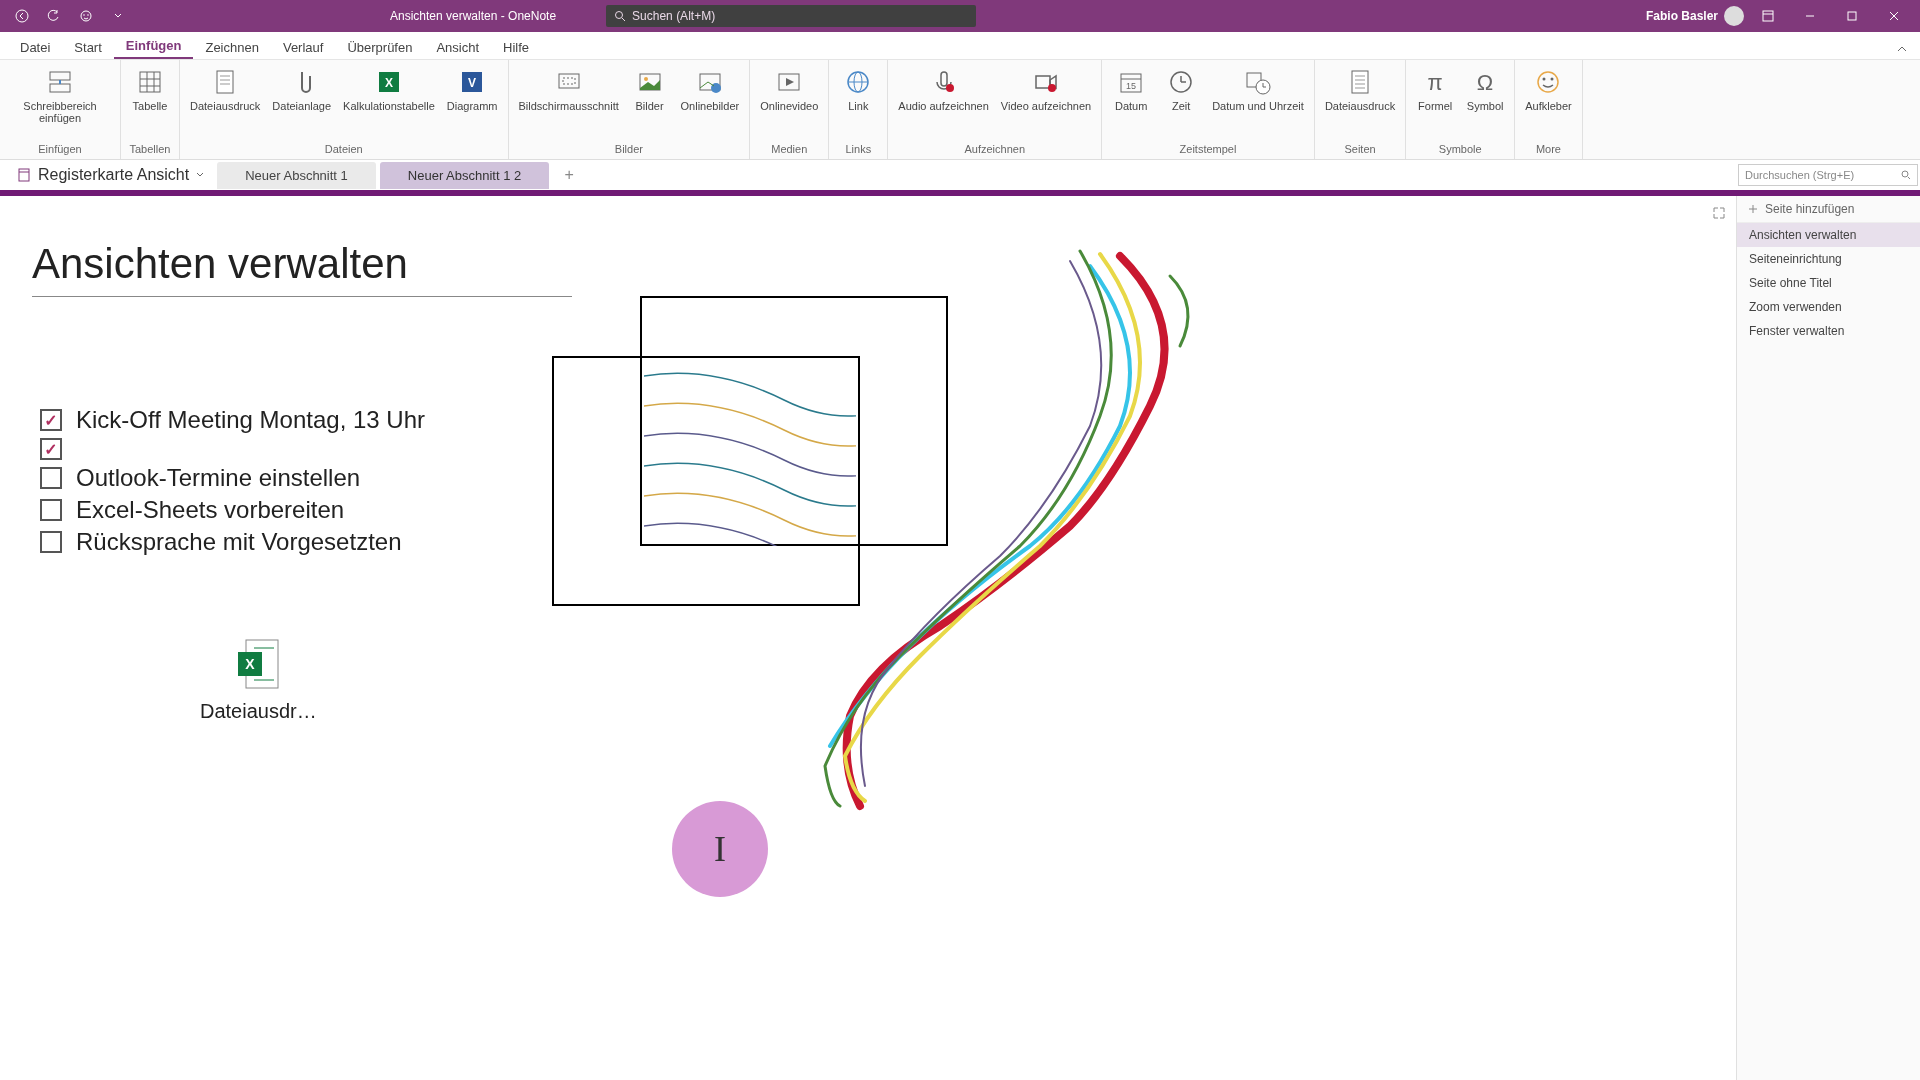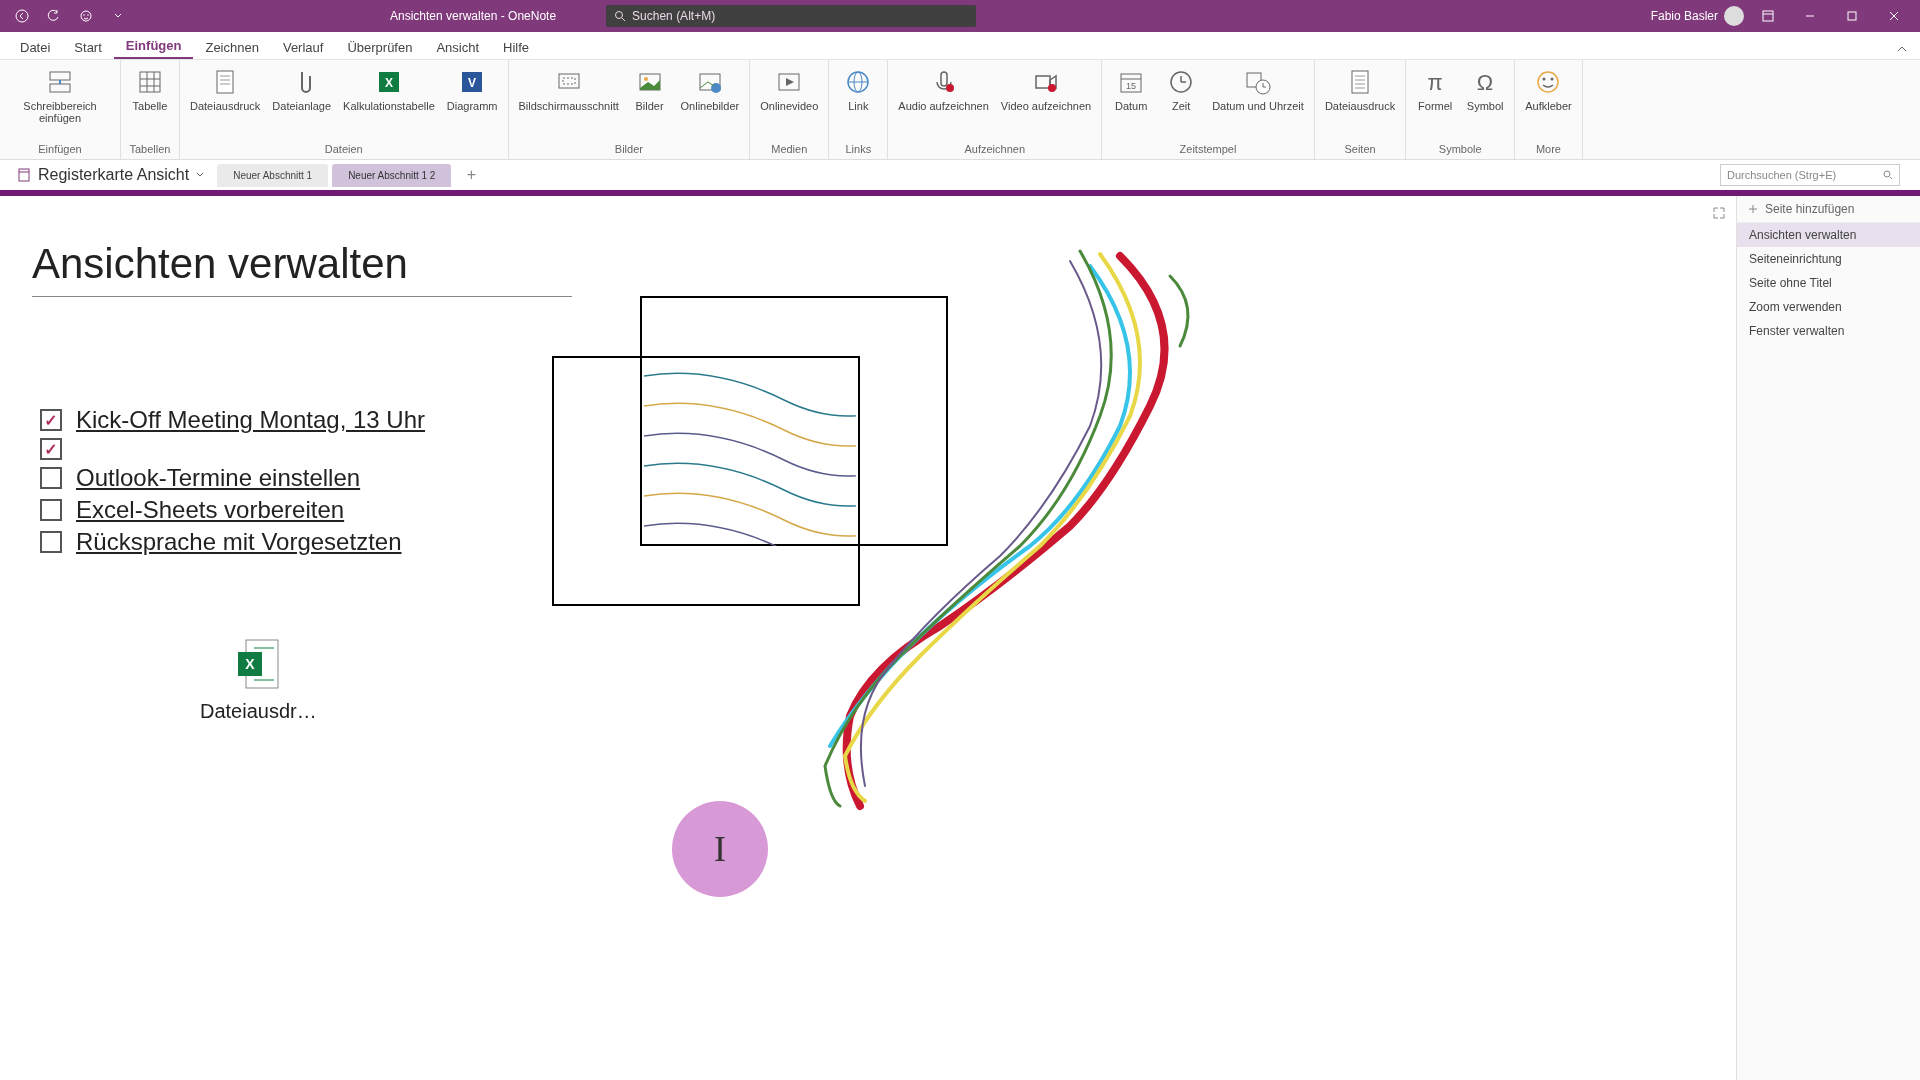--- a/index.html
+++ b/index.html
@@ -6,21 +6,21 @@
 body { background: #fff; width: 1920px; height: 1080px; overflow: hidden; }
 
 
 .titlebar { height: 32px; background: #80397B; display: flex; align-items: center; color: #fff; font-size: 12px; }
 .titlebar-left { display: flex; align-items: center; gap: 8px; padding-left: 10px; }
 .titlebar-btn { width: 24px; height: 24px; display: flex; align-items: center; justify-content: center; cursor: pointer; }
 .titlebar-title { flex: 0 0 auto; margin-left: 260px; }
 .search-box { margin-left: 50px; width: 370px; height: 22px; background: #404040; border-radius: 2px; display: flex; align-items: center; padding: 0 8px; color: #e8d8e6; font-size: 12px; }
 .search-box svg { margin-right: 6px; }
 .titlebar-spacer { flex: 1; }
-.titlebar-right { display: flex; align-items: center; gap: 6px; padding-right: 8px; }
+.titlebar-right { display: flex; align-items: center; gap: 6px; padding-right: 8px; font-weight: bold; }
 .avatar { width: 20px; height: 20px; border-radius: 50%; background: #ddd; display: inline-block; }
 .window-btn { width: 36px; height: 24px; display: flex; align-items: center; justify-content: center; cursor: pointer; }
 
 
 .menutabs { height: 28px; background: #fff; display: flex; align-items: end; padding-left: 8px; border-bottom: 1px solid #e5e5e5; }
 .menutab { padding: 4px 12px; font-size: 13px; color: #444; cursor: pointer; }
 .menutab.active { color: #80397B; font-weight: 600; border-bottom: 2px solid #80397B; }
 .collapse-btn { margin-left: auto; margin-right: 12px; cursor: pointer; }
 
 
@@ -28,42 +28,42 @@
 .ribbon-group { display: flex; flex-direction: column; align-items: center; border-right: 1px solid #e0e0e0; padding: 2px 4px; }
 .ribbon-items { display: flex; flex: 1; align-items: flex-start; }
 .ribbon-item { display: flex; flex-direction: column; align-items: center; justify-content: flex-start; padding: 4px 6px; cursor: pointer; min-width: 50px; }
 .ribbon-item-icon { width: 32px; height: 32px; display: flex; align-items: center; justify-content: center; margin-bottom: 2px; }
 .ribbon-item-label { font-size: 11px; color: #444; text-align: center; line-height: 1.1; max-width: 100px; }
 .ribbon-group-label { font-size: 11px; color: #666; padding-bottom: 2px; }
 
 
 .section-bar { height: 36px; background: #fff; border-bottom: 6px solid #701a75; display: flex; align-items: center; padding-left: 8px; }
 .notebook-btn { display: flex; align-items: center; gap: 6px; font-size: 16px; color: #333; padding: 4px 8px; cursor: pointer; }
-.section-tab { padding: 6px 16px; font-size: 10px; color: #444; background: #eaeaea; margin-left: 4px; cursor: pointer; border-radius: 3px 3px 0 0; }
+.section-tab { padding: 6px 28px; font-size: 13px; color: #444; background: #eaeaea; margin-left: 4px; cursor: pointer; border-radius: 3px 3px 0 0; }
 .section-tab.active { background: #d0c2db; color: #333; }
 .add-section { margin-left: 8px; width: 24px; height: 24px; display: flex; align-items: center; justify-content: center; cursor: pointer; color: #888; }
-.section-bar-right { margin-left: auto; display: flex; align-items: flex-end; padding-right: 20px; }
+.section-bar-right { margin-left: auto; display: flex; align-items: flex-end; padding-right: 2px; }
 .search-pages { width: 180px; height: 22px; border: 1px solid #ccc; background: #fff; font-size: 11px; padding: 0 6px; color: #888; display: flex; align-items: center; justify-content: space-between; }
 
 
 .main { display: flex; height: calc(1080px - 32px - 28px - 100px - 36px); }
 .canvas { flex: 1; position: relative; background: #fff; overflow: hidden; }
 .page-panel { width: 184px; border-left: 1px solid #e0e0e0; background: #fafafa; }
 .add-page { padding: 6px 10px; font-size: 12px; color: #666; cursor: pointer; display: flex; align-items: center; gap: 6px; border-bottom: 1px solid #eee; }
 .page-item { padding: 5px 12px; font-size: 12px; color: #444; cursor: pointer; }
 .page-item.active { background: #e8e0ec; }
 .expand-btn { position: absolute; top: 10px; right: 10px; cursor: pointer; }
 
 
 .page-title { position: absolute; left: 32px; top: 44px; font-size: 42px; font-weight: 300; color: #222; border-bottom: 1px solid #888; min-width: 540px; padding-bottom: 8px; }
 .checklist { position: absolute; left: 40px; top: 210px; }
 .check-item { display: flex; align-items: center; gap: 14px; margin-bottom: 4px; }
 .check-box { width: 22px; height: 22px; border: 2px solid #555; display: flex; align-items: center; justify-content: center; }
 .check-box.checked::after { content: "✓"; color: #b03060; font-weight: bold; font-size: 16px; }
-.check-label { font-size: 24px; color: #222; text-decoration: underline; }
+.check-label { font-size: 24px; color: #222; }
 .file-attach { position: absolute; left: 200px; top: 440px; display: flex; flex-direction: column; align-items: center; gap: 8px; }
 .file-icon { width: 48px; height: 56px; display: flex; align-items: center; justify-content: center; }
 .file-label { font-size: 20px; color: #222; }
 .rect1 { position: absolute; left: 640px; top: 100px; width: 308px; height: 250px; border: 2px solid #000; background: #fff; }
 .rect2 { position: absolute; left: 552px; top: 160px; width: 308px; height: 250px; border: 2px solid #000; }
 .wave-preview { position: absolute; left: 644px; top: 164px; width: 212px; height: 186px; overflow: hidden; }
 .cursor-circle { position: absolute; left: 672px; top: 605px; width: 96px; height: 96px; border-radius: 50%; background: #d89ad6; display: flex; align-items: center; justify-content: center; }
 .cursor-circle span { font-family: serif; font-size: 36px; color: #333; }
 .ink-drawing { position: absolute; left: 770px; top: 50px; }
 </style>

